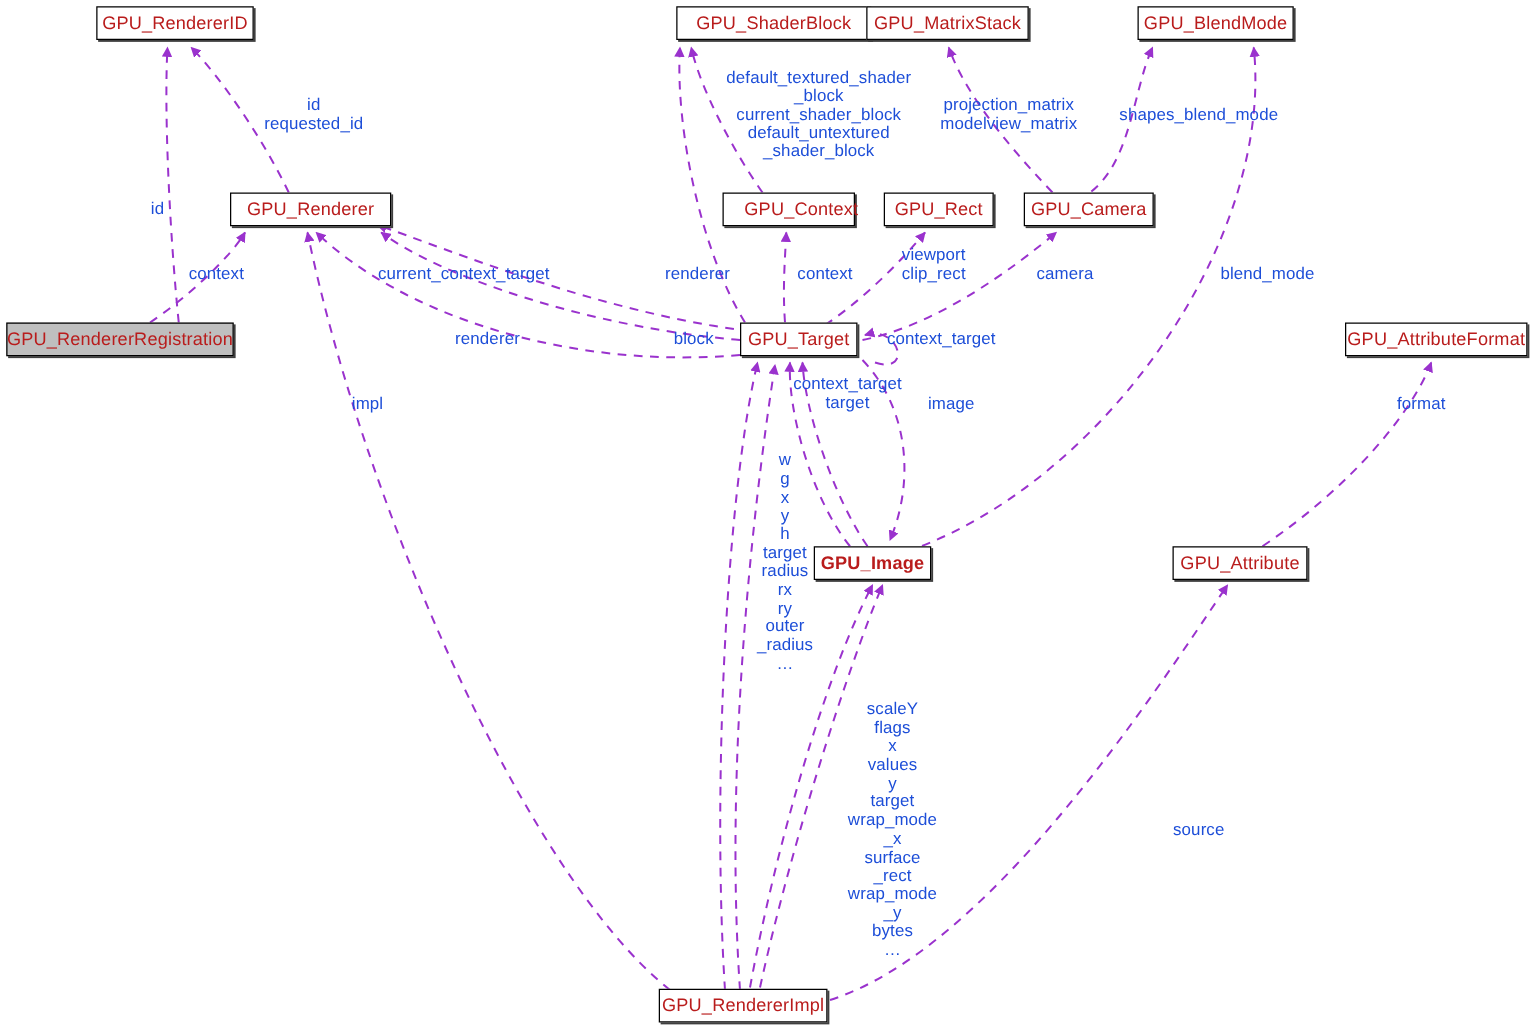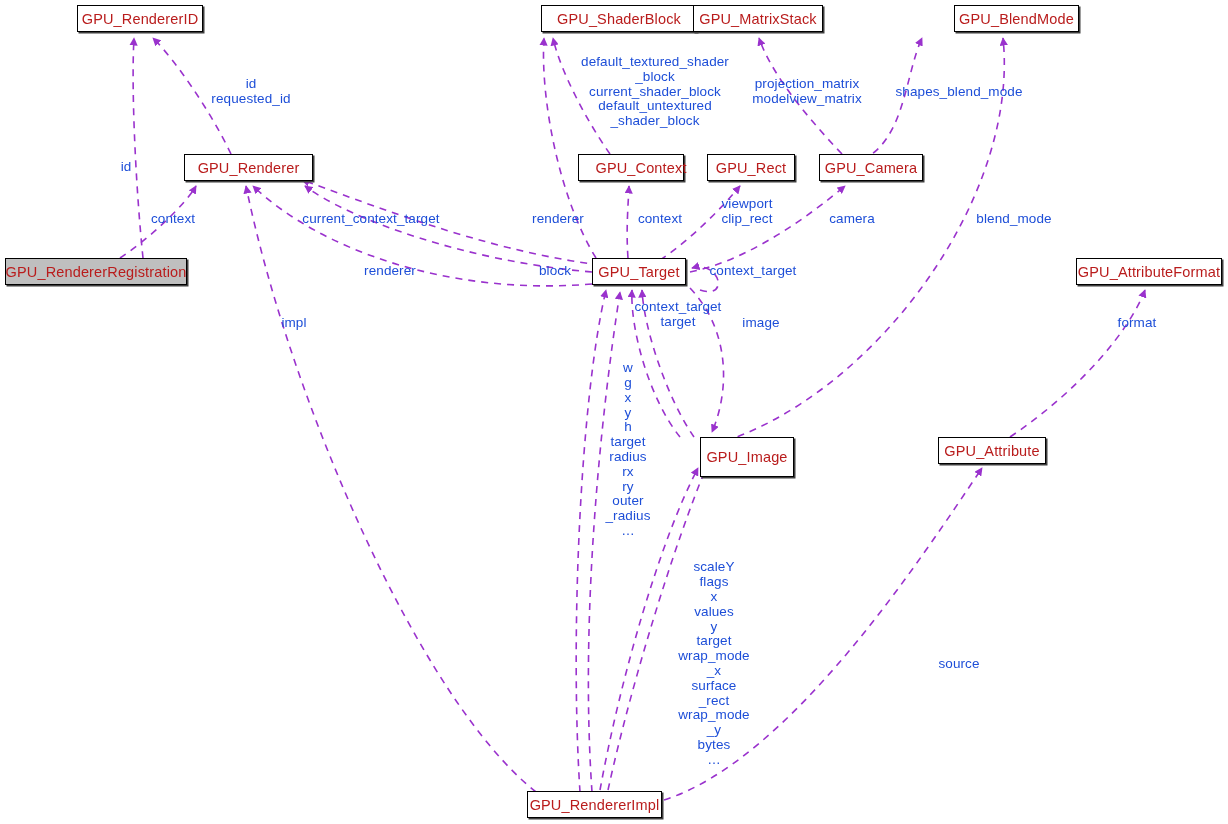--- a/index.html
+++ b/index.html
@@ -121,42 +121,42 @@
   </div>
   <div class="node" style="left:77px; top:5px; width:126px; height:27px;">
     <span>GPU_RendererID</span>
   </div>
   <div class="node" style="left:493px; top:5px; width:156px; height:27px;margin-left:48px;">
     <span>GPU_ShaderBlock</span>
   </div>
   <div class="node" style="left:693px; top:5px; width:130px; height:27px;">
     <span>GPU_MatrixStack</span>
   </div>
-  <div class="node" style="left:910px; top:5px; width:125px; height:27px;margin-left:44px;">
+  <div class="node" style="left:910px; top:5px; width:125px; height:27px;">
     <span>GPU_BlendMode</span>
   </div>
   <div class="node" style="left:184px; top:154px; width:129px; height:27px;">
     <span>GPU_Renderer</span>
   </div>
   <div class="node" style="left:578px; top:154px; width:106px; height:27px;padding-left:20px;">
     <span>GPU_Context</span>
   </div>
   <div class="node" style="left:707px; top:154px; width:88px; height:27px;">
     <span>GPU_Rect</span>
   </div>
   <div class="node" style="left:819px; top:154px; width:104px; height:27px;">
     <span>GPU_Camera</span>
   </div>
   <div class="node" style="left:592px; top:258px; width:94px; height:27px;">
     <span>GPU_Target</span>
   </div>
   <div class="node" style="left:1076px; top:258px; width:146px; height:27px;">
     <span>GPU_AttributeFormat</span>
   </div>
-  <div class="node" style="left:700px; top:437px; width:94px; height:40px;">
+  <div class="node" style="left:651px; top:437px; width:94px; height:27px;font-weight:bold;">
     <span>GPU_Image</span>
   </div>
   <div class="node" style="left:938px; top:437px; width:108px; height:27px;">
     <span>GPU_Attribute</span>
   </div>
   <div class="node" style="left:527px; top:791px; width:135px; height:27px;">
     <span>GPU_RendererImpl</span>
   </div>
 
   <div class="edge-label" style="left: 211.367px; top: 77.2031px;">id

